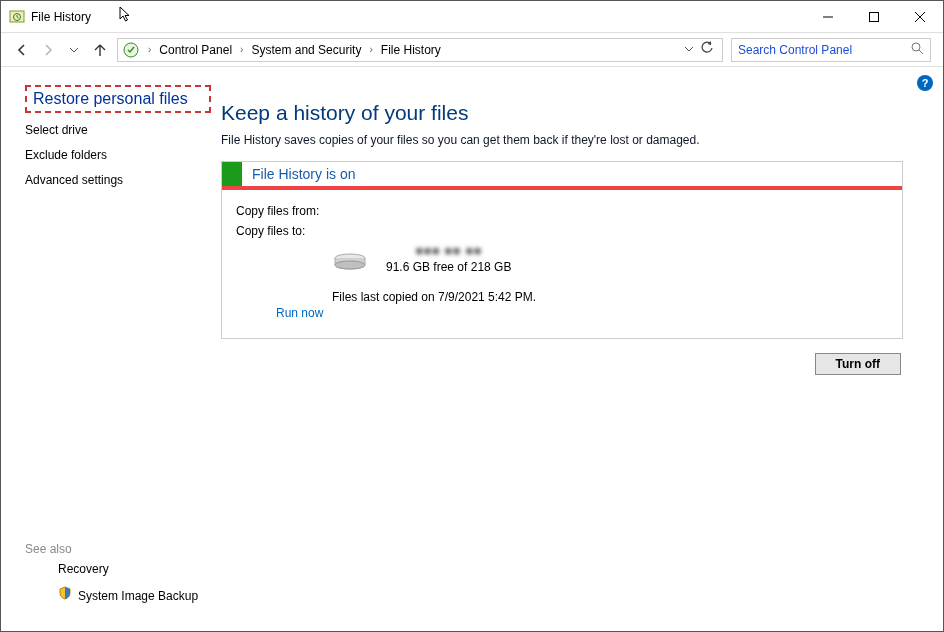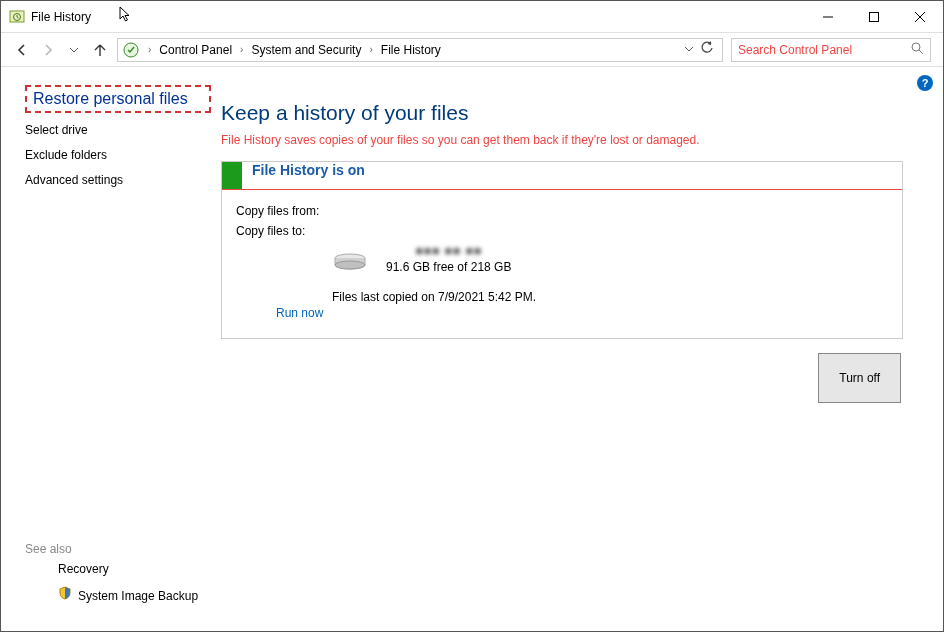--- a/index.html
+++ b/index.html
@@ -13,54 +13,54 @@
   .titlebar .ctl svg { width: 10px; height: 10px; }
 
   .navbar { height: 34px; display: flex; align-items: center; padding: 0 12px; gap: 8px; border-bottom: 1px solid #e0e0e0; }
   .navbar .arrow { width: 18px; height: 18px; display:flex; align-items:center; justify-content:center; }
   .navbar .arrow.disabled svg { opacity: 0.35; }
   .navbar .breadcrumb { flex: 1; height: 24px; border: 1px solid #ccc; display: flex; align-items: center; padding: 0 4px; font-size: 12px; gap: 0; }
   .crumb-icon { width: 18px; height: 18px; margin-right: 2px; }
   .chev { color: #666; padding: 0 6px; font-size: 10px; }
   .crumb { color: #000; padding: 0 2px; }
   .bc-right { margin-left: auto; display:flex; align-items:center; gap:6px; padding-right:4px; }
-  .navbar .search { width: 200px; height: 24px; border: 1px solid #ccc; display: flex; align-items: center; padding: 0 6px; font-size: 12px; color: #ef4444; position: relative; }
+  .navbar .search { width: 200px; height: 24px; border: 1px solid #ccc; display: flex; align-items: center; padding: 0 6px; font-size: 12px; color: #1d4ed8; position: relative; }
   .search-icon { position:absolute; right:6px; }
 
   .body-area { display: flex; height: calc(632px - 32px - 34px - 2px); }
 
   .sidebar { width: 210px; padding: 18px 0 0 24px; display:flex; flex-direction:column; }
   .sidebar a { display: block; font-size: 12px; color: #003399; text-decoration: none; margin-bottom: 11px; }
   .sidebar a.plain { color: #000; }
   .sidebar .highlight { border: 2px dashed #cc3333; padding: 3px 6px; display:inline-block; color:#003399; margin-bottom:10px; }
   .see-also { margin-top: auto; padding-bottom: 18px; }
   .see-also .hdr { font-size: 12px; color: #888; margin-bottom: 6px; }
   .see-also .row { display:flex; align-items:flex-end; gap:6px; margin-bottom:10px; font-size:12px;margin-left:33px; }
 
   .content { flex: 1; padding: 18px 40px 0 10px; position: relative; }
   .help-icon { position:absolute; top: 8px; right: 10px; width:16px; height:16px; background:#0067c0; border-radius:50%; color:#fff; font-size:11px; font-weight:bold; display:flex; align-items:center; justify-content:center; }
   .content h1 { font-size: 21px; font-weight: 400; color: #003a7a; margin-bottom: 8px; margin-top: 16px; }
-  .content .sub { font-size: 12px; color: #ef4444; margin-bottom: 14px; }
+  .content .sub { font-size: 12px; color: #0f172a; margin-bottom: 14px; }
 
   .panel { border: 1px solid #ccc; }
-  .panel-hdr { height: 28px; border-bottom: 1px solid #ef4444; display: flex; align-items: flex-start; font-weight: bold; }
+  .panel-hdr { height: 28px; border-bottom: 4px solid #ef4444; display: flex; align-items: center; }
   .panel-hdr .bar { width: 20px; height: 100%; background: #1c9a1c; }
   .panel-hdr .txt { color: #1a5ca8; font-size: 14px; margin-left: 10px; }
   .panel-body { padding: 14px 14px 18px 14px; font-size: 12px; }
   .row2 { display: flex; margin-bottom: 6px; gap: 44px; }
   .row2 .lbl { width: 100px; }
   .drive-row { display:flex; align-items:flex-start; margin-top:6px; }
   .drive-icon { width: 36px; height: 20px; margin: 8px 18px 0 96px; }
   .drive-info { display:flex; flex-direction:column; gap:2px;align-items:center; }
   .drive-name { filter: blur(2px); color:#555; letter-spacing:1px; }
   .last-copied { margin: 16px 0 2px 96px; }
   .linkish { color: #0067c0; margin-left: 40px; cursor:pointer; }
 
   .btn-row { display:flex; justify-content:flex-end; margin-top: 14px; padding-right: 2px; }
-  .btn { border: 1px solid #888; background: #e6e6e6; font-size: 12px; padding: 17px 20px; }
+  .btn { border: 1px solid #888; background: #e6e6e6; font-size: 12px; padding: 3px 20px; font-weight: bold; }
 
 </style>
 </head>
 <body>
 
 <div class="titlebar">
   <span class="icon">
     <svg viewBox="0 0 16 16">
         <rect x="1" y="2" width="14" height="11" fill="#e8f0c0" stroke="#7a9b2e"></rect>
         <circle cx="8" cy="8" r="3.5" fill="none" stroke="#4a7a1a"></circle>

